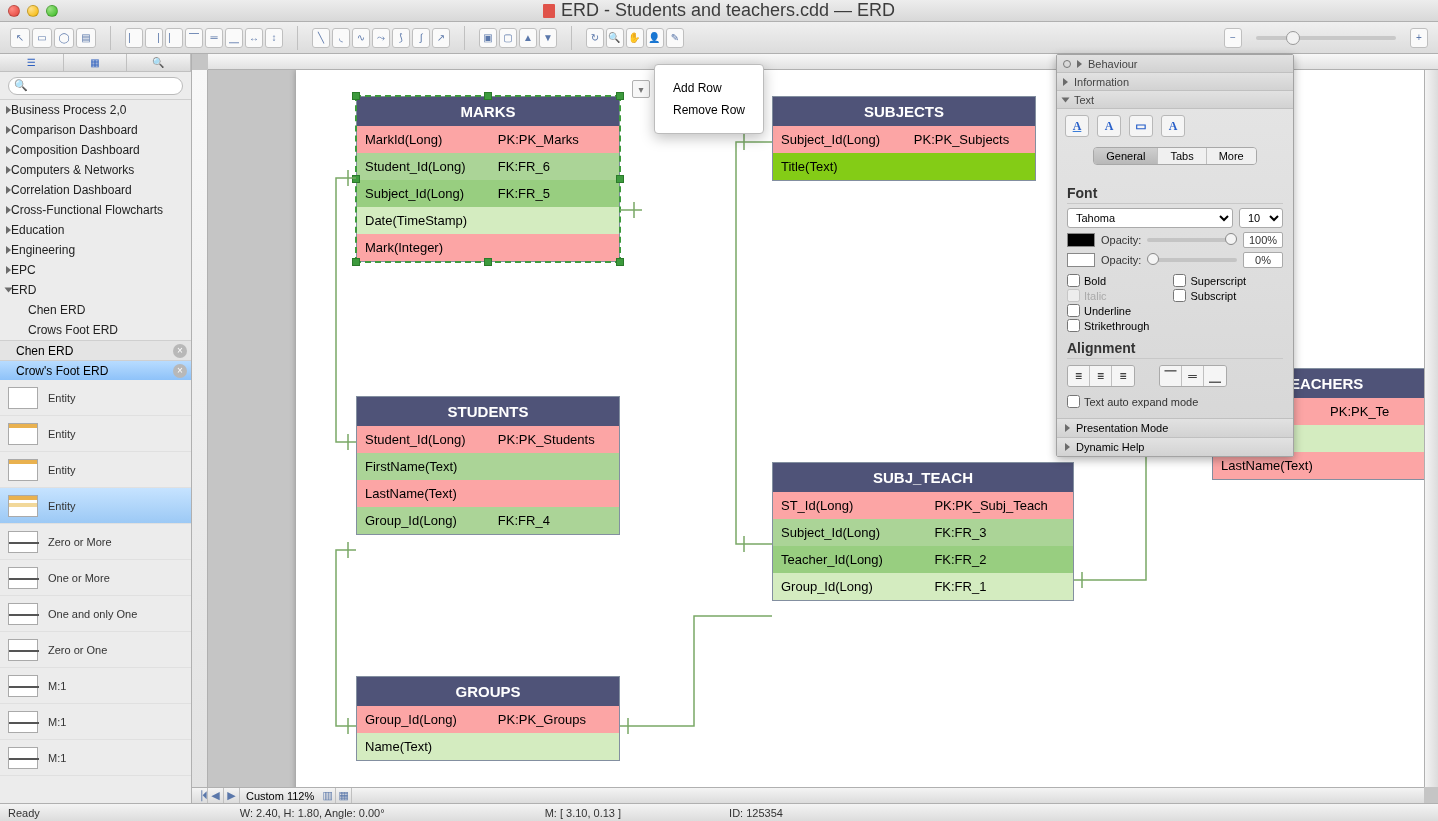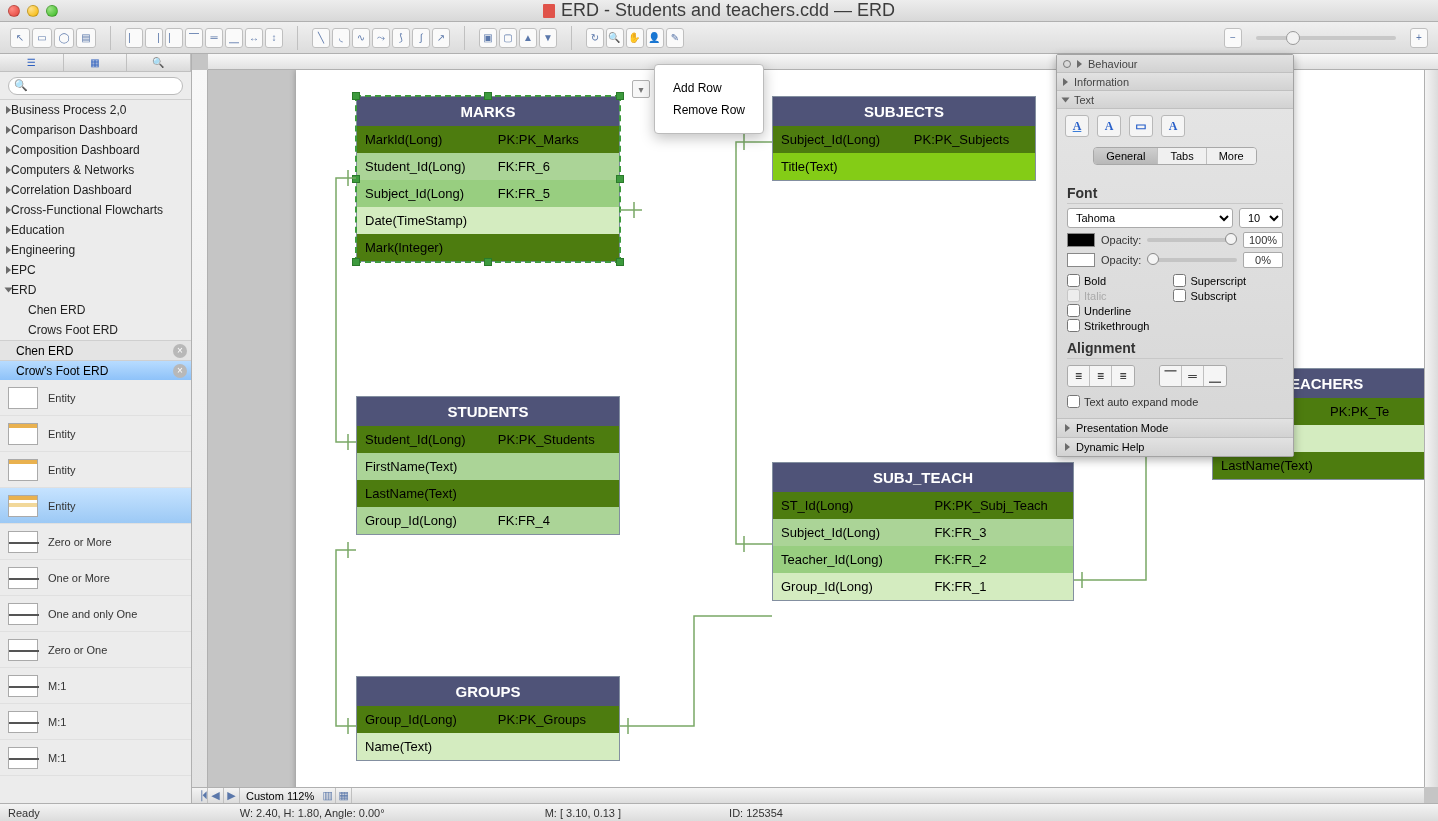--- a/index.html
+++ b/index.html
@@ -54,21 +54,21 @@
 
 .canvas-wrap { flex: 1; background: #c5c5c5; position: relative; overflow: hidden; }
 .rulers-h { position:absolute; top:0; left:16px; right:0; height:16px; background: linear-gradient(#f8f8f8,#e2e2e2); border-bottom:1px solid #b0b0b0; }
 .rulers-v { position:absolute; top:16px; left:0; bottom:16px; width:16px; background: linear-gradient(#f8f8f8,#e2e2e2); border-right:1px solid #b0b0b0; }
 .canvas { position:absolute; top:16px; left:16px; right:0; bottom:16px; background: #c5c5c5; overflow:hidden; }
 .page { position:absolute; top:0; left:88px; width:1180px; height:770px; background:#fff; box-shadow: 0 0 6px rgba(0,0,0,0.3); }
 
 .entity { position:absolute; border:1px solid #838fa0; font-size:13px; }
 .entity .hdr { background:#4f5378; color:#fff; text-align:center; font-weight:bold; padding:6px 0; font-size:15px; }
 .entity .row { display:flex; padding:6px 8px; }
-.entity .row.odd { background:#4d7c0f; }
+.entity .row.odd { background:#fca5a5; }
 .entity .row.even { background:#abd497; }
 .entity .row .c1 { flex:1; }
 .entity .row .c2 { width: 46%; }
 .entity.selected { outline: 2px dashed #3d9a3d; outline-offset: -1px; }
 .sel-handle { position:absolute; width:8px; height:8px; background:#3d9a3d; border:1px solid #2a7a2a; }
 
 .context-menu { position:absolute; background:#fff; border:1px solid #bcbcbc; border-radius:4px; box-shadow: 0 4px 14px rgba(0,0,0,0.25); padding:12px 0; font-size:12px; }
 .context-menu .mi { padding:4px 18px; white-space:nowrap; }
 
 .hscroll { position:absolute; bottom:0; left:0; right:14px; height:16px; background: linear-gradient(#f4f4f4,#dcdcdc); border-top:1px solid #b0b0b0; display:flex; align-items:center; font-size:11px; }

